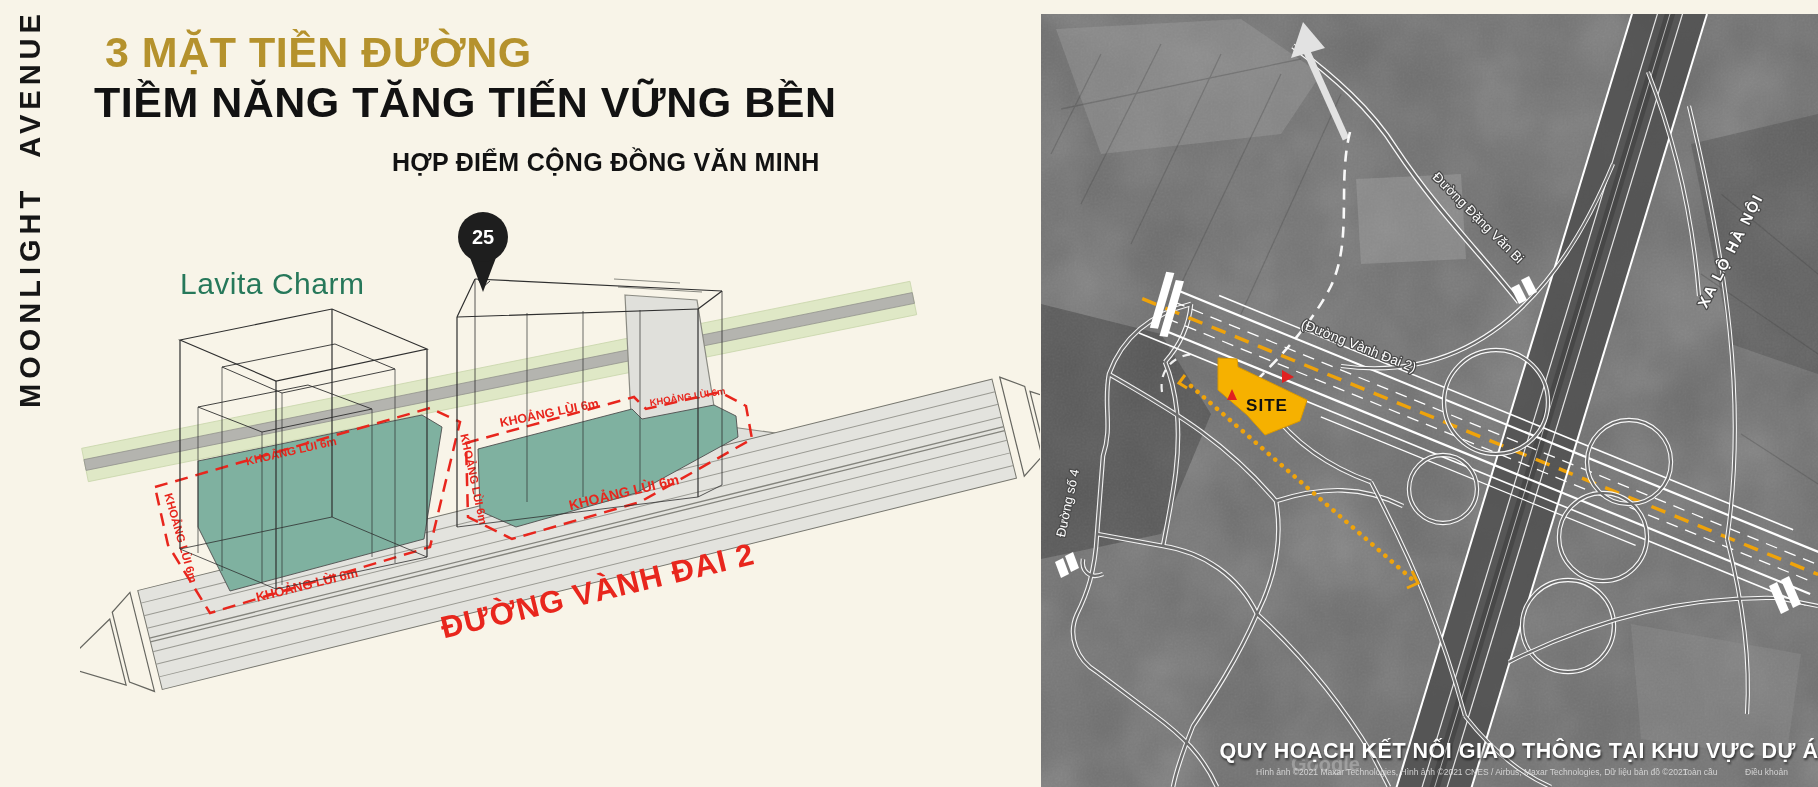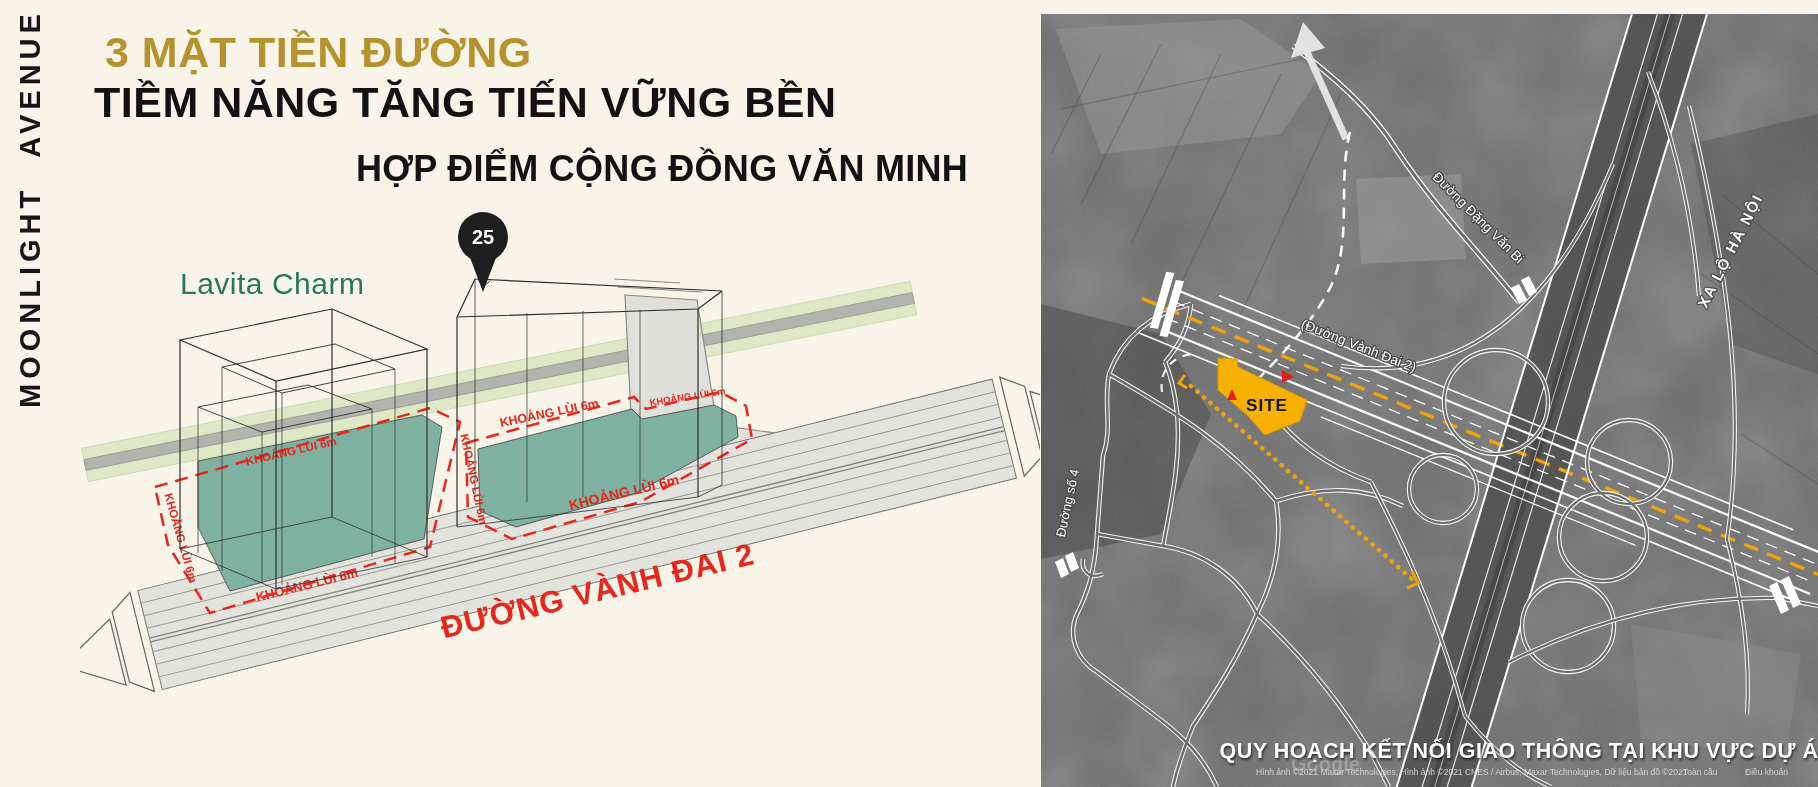--- a/index.html
+++ b/index.html
@@ -15,22 +15,22 @@
   }
   .title-gold{
     position:absolute;left:105px;top:28px;
     font-size:43px;font-weight:800;color:#B5922D;letter-spacing:.5px;white-space:nowrap;
   }
   .title-black{
     position:absolute;left:94px;top:78px;
     font-size:43px;font-weight:800;color:#121212;letter-spacing:.5px;white-space:nowrap;
   }
   .subtitle{
-    position:absolute;left:356px;top:148px;
-    font-size:36px;font-weight:800;color:#121212;letter-spacing:.3px;white-space:nowrap;
+    position:absolute;left:392px;top:148px;
+    font-size:25px;font-weight:800;color:#121212;letter-spacing:.3px;white-space:nowrap;
   }
   svg text{font-family:"Liberation Sans",sans-serif;}
   .diagram{position:absolute;left:80px;top:197px;}
   .map-wrap{position:absolute;left:1041px;top:14px;width:777px;height:773px;}
   .halo{paint-order:stroke;stroke:#4a4a4a;stroke-width:2.6px;stroke-linejoin:round;}
   .caption-shadow{filter:drop-shadow(1.5px 2px 1px rgba(0,0,0,.6));}
 </style>
 </head>
 <body>
 

